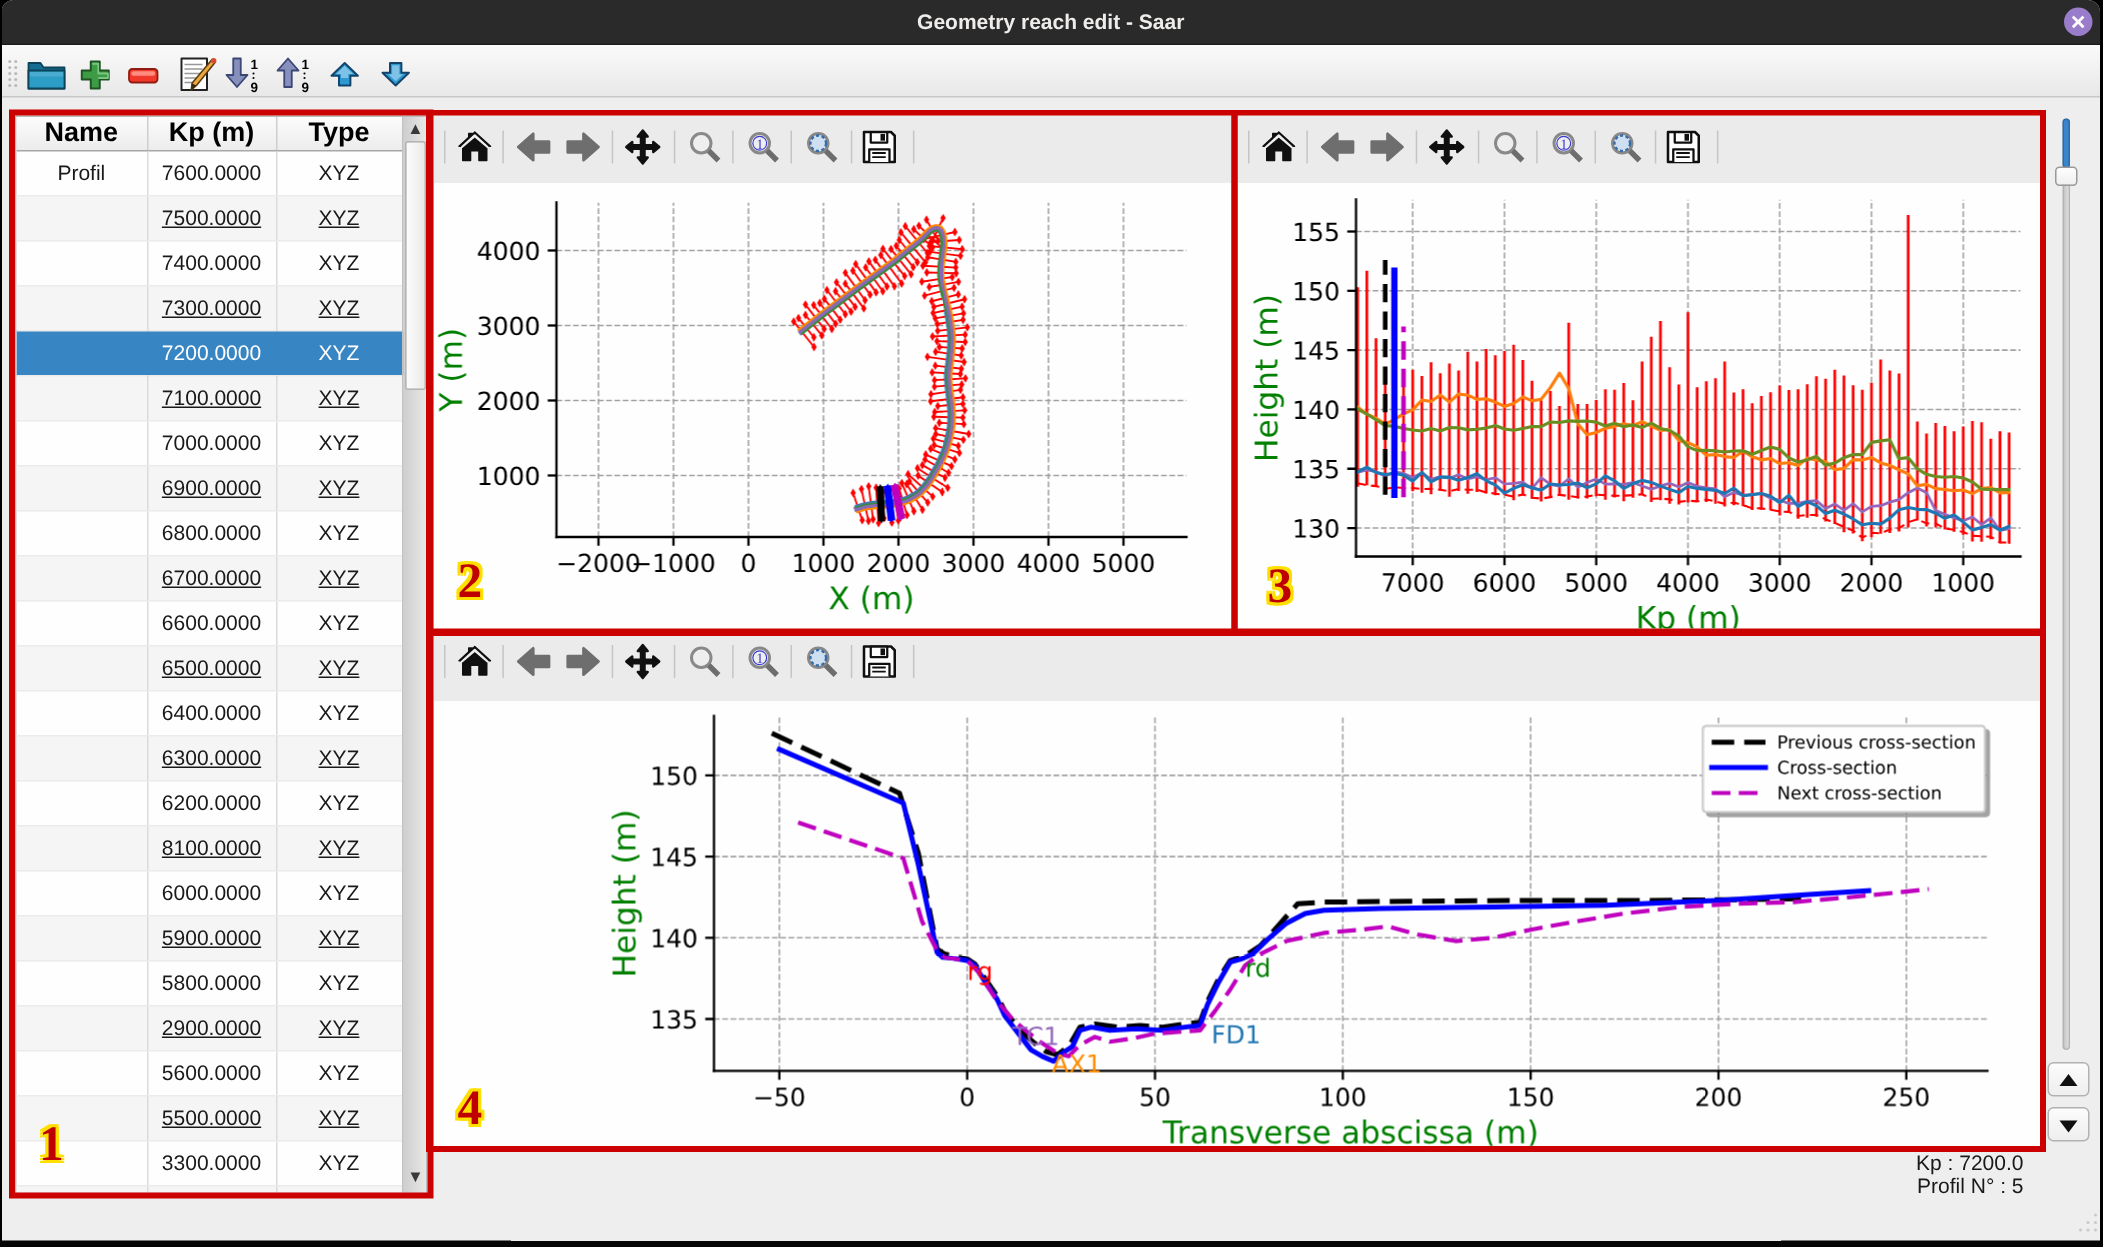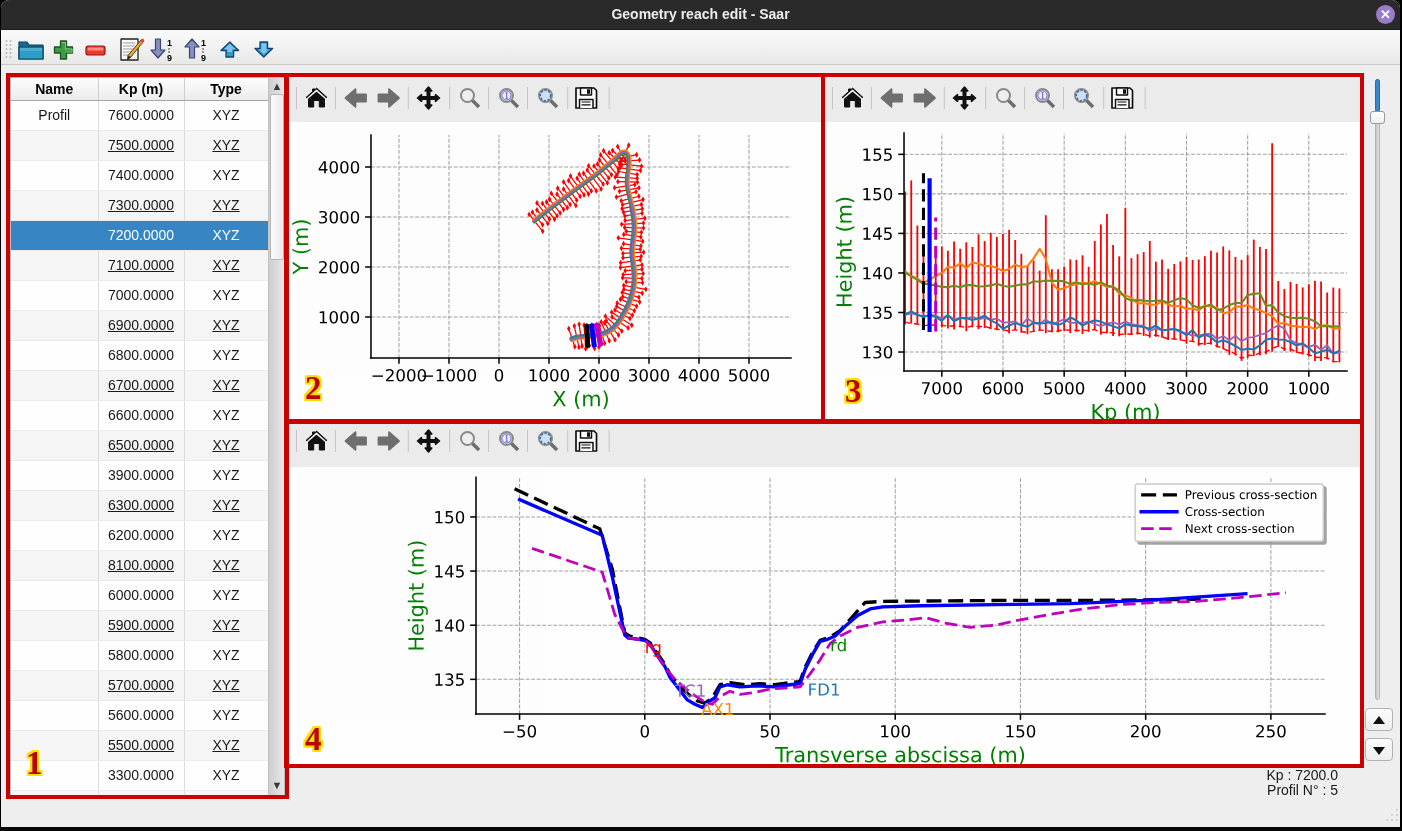--- a/index.html
+++ b/index.html
@@ -18,21 +18,21 @@
   background:linear-gradient(#fbfbfb,#e9e9e9); border-bottom:1px solid #c9c9c9; }
 .panelborder { position:absolute; border:4px solid #cc0000; background:transparent; z-index:30; }
 .bignum { position:absolute; z-index:40; font-family:"Liberation Serif", serif;
   font-weight:bold; font-size:33px; color:#c00000;
   text-shadow:-2px -2px 0 #ffe000, 2px -2px 0 #ffe000, -2px 2px 0 #ffe000, 2px 2px 0 #ffe000,
    -2px 0 0 #ffe000, 2px 0 0 #ffe000, 0 -2px 0 #ffe000, 0 2px 0 #ffe000; }
 
 #tablewrap { position:absolute; left:9px; top:77px; width:275px; height:719px; overflow:hidden;
   background:#fff; border:1px solid #bbb; }
 #tbl { border-collapse:collapse; table-layout:fixed; width:257px; font-size:14px; }
-#tbl th { height:22px; font-weight:bold; font-size:14px;
+#tbl th { height:22px; font-weight:bold; font-size:18px;
   background:linear-gradient(#fdfdfd,#ededed); border-bottom:1px solid #a8a8a8;
   border-right:1px solid #cfcfcf; }
 #tbl td { height:30px; text-align:center; border-right:1px solid #dcdcdc;
   border-bottom:1px solid #ececec; color:#1a1a1a; }
 #tbl tr.alt td { background:#f6f6f6;text-decoration:underline; }
 #tbl tr.sel td { background:#3986c4; color:#fff; border-right-color:#3986c4; }
 #vscroll { position:absolute; right:0; top:0; width:16px; height:717px;
   background:linear-gradient(90deg,#cfcfcf,#e8e8e8); border-left:1px solid #c2c2c2; }
 #vscroll .arr { position:absolute; left:0; width:16px; height:16px; color:#3a3a3a;
   font-size:11px; text-align:center; line-height:16px; }
@@ -49,21 +49,21 @@
   background:linear-gradient(90deg,#c6c6c6,#e0e0e0); border-radius:3px; border:1px solid #b5b5b5; }
 #slider-fill { position:absolute; left:1374px; top:79px; width:5px; height:33px;
   background:#3a87cf; border-radius:3px; border:1px solid #2d6ca8; }
 #slider-handle { position:absolute; left:1369px; top:111px; width:15px; height:13px;
   background:linear-gradient(#ffffff,#f0f0f0); border:1px solid #9a9a9a; border-radius:3px; }
 .spinbtn { position:absolute; left:1364px; width:28px; height:23px;
   background:linear-gradient(#fdfdfd,#efefef); border:1px solid #b3b3b3; border-radius:4px;
   text-align:center; color:#111; }
 .spinbtn .tri { display:inline-block; width:0; height:0; border-left:7px solid transparent;
   border-right:7px solid transparent; }
-#status { position:absolute; right:62px; top:768px; text-align:right; font-size:14px;
+#status { position:absolute; right:51px; top:768px; text-align:right; font-size:14px;
   color:#1a1a1a; line-height:15px; }
 #bottomstrip { position:absolute; left:0; top:827px; width:1402px; height:4px; background:#050505; }
 </style>
 </head>
 <body>
 <div id="win">
   <div id="titlebar">
       <div class="title">Geometry reach edit - Saar</div>
     <div id="closebtn">✕</div>
   </div>
@@ -196,21 +196,21 @@
             <td>6600.0000</td>
             <td>XYZ</td>
           </tr>
       <tr class="alt">
             <td></td>
             <td>6500.0000</td>
             <td>XYZ</td>
           </tr>
       <tr class="">
             <td></td>
-            <td>3900.0000</td>
+            <td>6400.0000</td>
             <td>XYZ</td>
           </tr>
       <tr class="alt">
             <td></td>
             <td>6300.0000</td>
             <td>XYZ</td>
           </tr>
       <tr class="">
             <td></td>
             <td>6200.0000</td>
@@ -231,21 +231,21 @@
             <td>5900.0000</td>
             <td>XYZ</td>
           </tr>
       <tr class="">
             <td></td>
             <td>5800.0000</td>
             <td>XYZ</td>
           </tr>
       <tr class="alt">
             <td></td>
-            <td>5700.0000</td>
+            <td>2900.0000</td>
             <td>XYZ</td>
           </tr>
       <tr class="">
             <td></td>
             <td>5600.0000</td>
             <td>XYZ</td>
           </tr>
       <tr class="alt">
             <td></td>
             <td>5500.0000</td>

